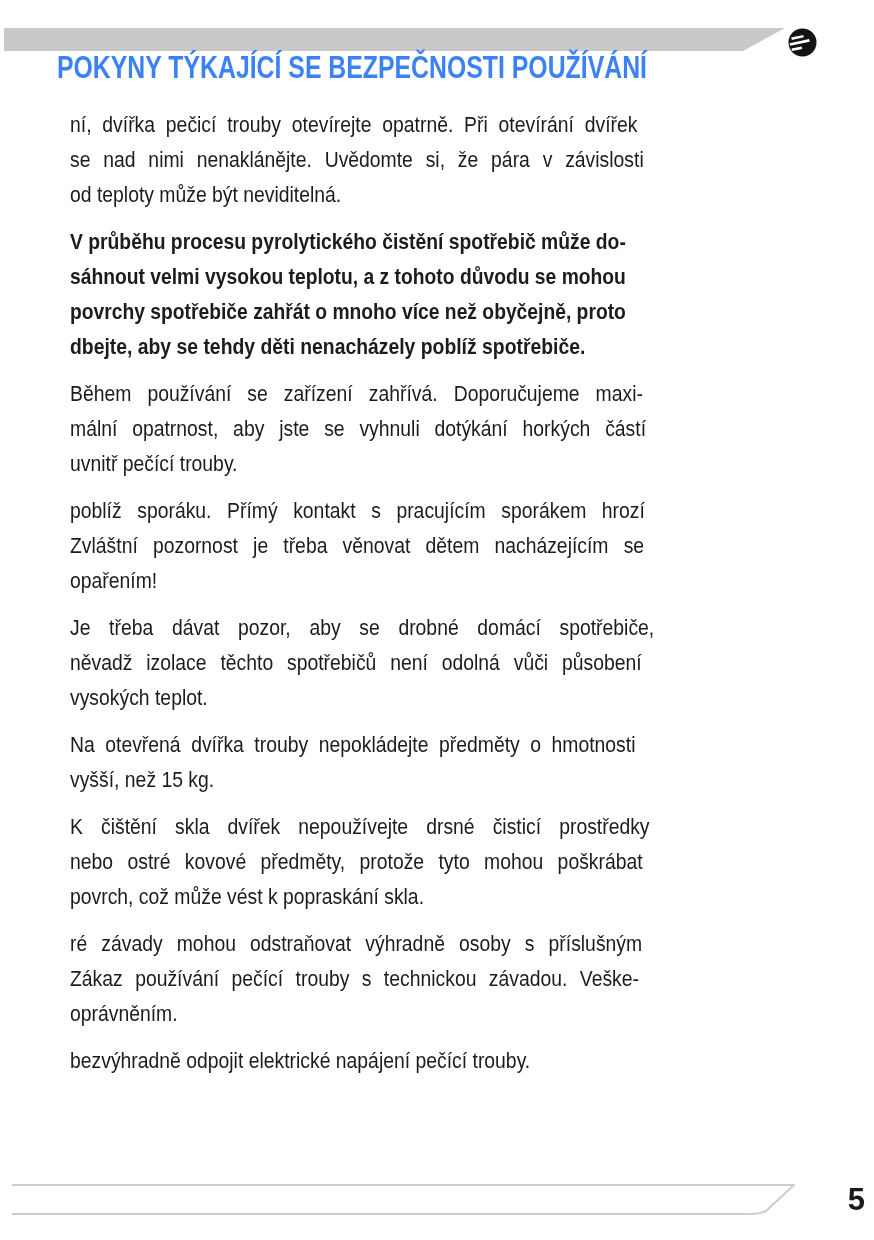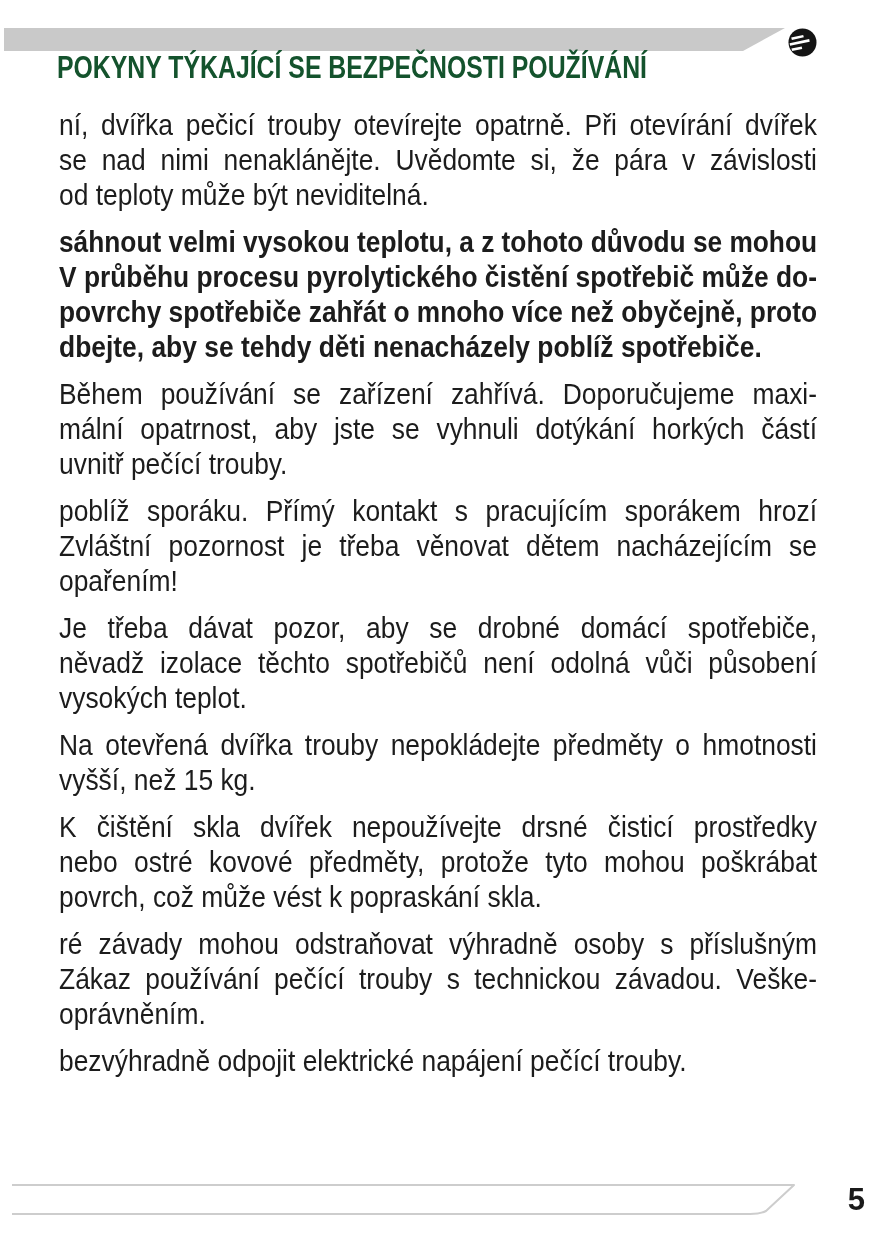--- a/index.html
+++ b/index.html
@@ -30,30 +30,30 @@
     height: 29px;
   }
   .heading {
     position: absolute;
     left: 57px;
     top: 50px;
     margin: 0;
     font-size: 31px;
     font-weight: bold;
     white-space: nowrap;
-    color: #14532d;
+    color: #3b82f6;
   }
   .heading span { display: inline-block; transform-origin: left center; }
   
   .bodytext {
     position: absolute;
-    left: 59px;
+    left: 70px;
     top: 107px;
     width: 758px;
-    font-size: 30px;
+    font-size: 22px;
     line-height: 35px;
   }
   .para { margin: 0 0 12px 0; }
   .para.bold { font-weight: bold; }
   .line { height: 35px; white-space: nowrap; overflow: visible; }
   .line span { display: inline-block; transform-origin: left center; }
   
   .footer-bar { position: absolute; left: 0; top: 1183px; }
   .pagenum {
     position: absolute;
@@ -83,22 +83,22 @@
     </h1>
   </header>
 
   <main class="bodytext" id="paragraphs">
       <div class="para">
         <div class="line"><span style="word-spacing: 6.16px; transform: scaleX(0.88);">ní, dvířka pečicí trouby otevírejte opatrně. Při otevírání dvířek</span></div>
         <div class="line"><span style="word-spacing: 8.44px; transform: scaleX(0.88);">se nad nimi nenaklánějte. Uvědomte si, že pára v závislosti</span></div>
         <div class="line"><span style="transform: scaleX(0.88);">od teploty může být neviditelná.</span></div>
       </div>
       <div class="para bold">
+        <div class="line"><span style="transform: scaleX(0.8778);">V průběhu procesu pyrolytického čistění spotřebič může do-</span></div>
         <div class="line"><span style="transform: scaleX(0.8763);">sáhnout velmi vysokou teplotu, a z tohoto důvodu se mohou</span></div>
-        <div class="line"><span style="transform: scaleX(0.8778);">V průběhu procesu pyrolytického čistění spotřebič může do-</span></div>
         <div class="line"><span style="transform: scaleX(0.8761);">povrchy spotřebiče zahřát o mnoho více než obyčejně, proto</span></div>
         <div class="line"><span style="transform: scaleX(0.88);">dbejte, aby se tehdy děti nenacházely poblíž spotřebiče.</span></div>
       </div>
       <div class="para">
         <div class="line"><span style="word-spacing: 12.11px; transform: scaleX(0.88);">Během používání se zařízení zahřívá. Doporučujeme maxi-</span></div>
         <div class="line"><span style="word-spacing: 10.75px; transform: scaleX(0.88);">mální opatrnost, aby jste se vyhnuli dotýkání horkých částí</span></div>
         <div class="line"><span style="transform: scaleX(0.88);">uvnitř pečící trouby.</span></div>
       </div>
       <div class="para">
         <div class="line"><span style="word-spacing: 11.58px; transform: scaleX(0.88);">poblíž sporáku. Přímý kontakt s pracujícím sporákem hrozí</span></div>

